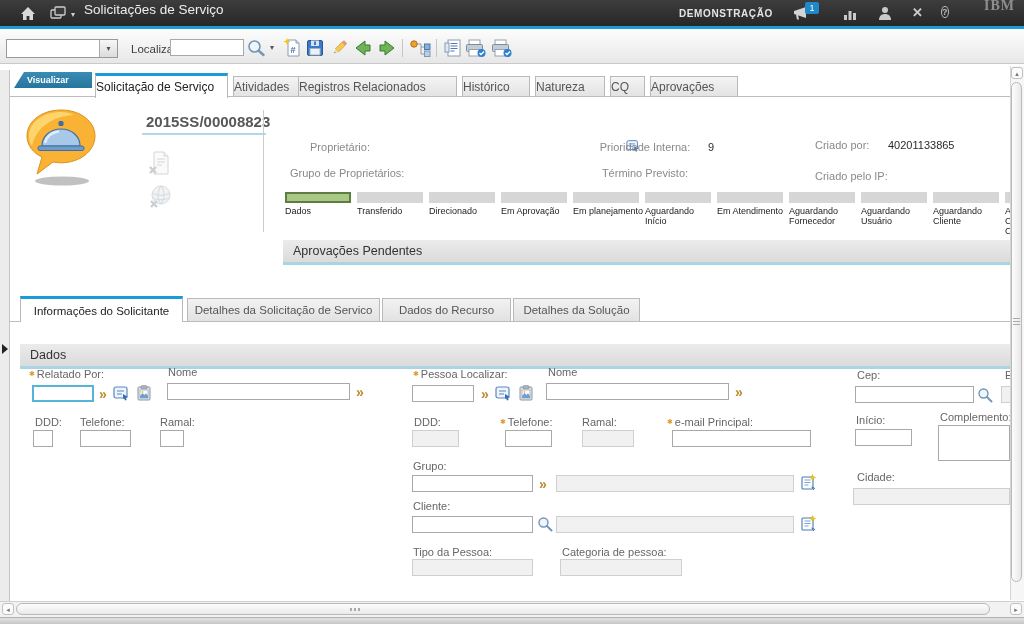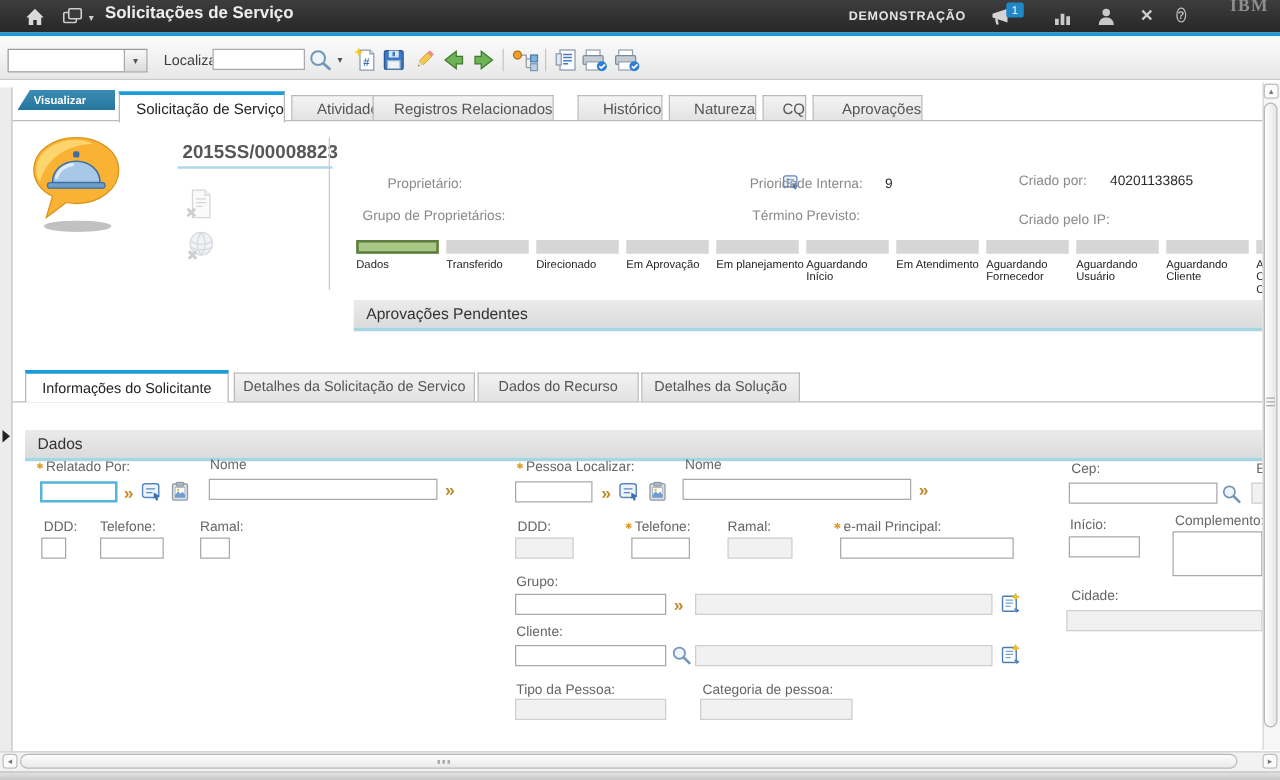--- a/index.html
+++ b/index.html
@@ -2,21 +2,21 @@
 <html><head>
 <meta charset="utf-8">
 <style>
   html,body{margin:0;padding:0}
   body{width:1024px;height:624px;position:relative;overflow:hidden;background:#fff;
        font-family:"Liberation Sans",sans-serif;-webkit-font-smoothing:antialiased}
   
   .titlebar{position:absolute;left:0;top:0;width:1024px;height:26px;
             background:linear-gradient(#3d3d3d,#272727)}
   .accent{position:absolute;left:0;top:26px;width:1024px;height:3px;background:#1b9ad6}
-  .tb-title{position:absolute;left:84px;top:2px;font-size:13.5px;font-weight:bold;color:#ededed}
+  .tb-title{position:absolute;left:84px;top:2px;font-size:13.5px;font-weight:normal;color:#ededed}
   .tb-env{position:absolute;left:679px;top:8px;font-size:10px;font-weight:bold;color:#e4e4e4;letter-spacing:.6px}
   .tb-ic{position:absolute;top:5px;line-height:0;cursor:pointer}
   .badge{position:absolute;left:805px;top:2px;min-width:12px;height:12px;background:#1e88c8;
          border-radius:2px;color:#fff;font-size:9px;text-align:center;line-height:12px;padding:0 1px}
   .xglyph{font-size:13px;font-weight:bold;color:#cdcdcd;line-height:14px}
   .helpc{width:13px;height:13px;border:1.5px solid #bdbdbd;border-radius:50%;color:#bdbdbd;
          font-size:9px;font-weight:bold;text-align:center;line-height:13px}
   .ibm{font-family:"Liberation Serif",serif;font-size:14px;font-weight:bold;color:#8e8e8e;letter-spacing:1px}
   .caret{color:#cfcfcf;font-size:8px;line-height:8px}
   
@@ -35,21 +35,21 @@
   .tbtn{position:absolute;top:36px;width:24px;height:24px;display:flex;align-items:center;
         justify-content:center;cursor:pointer;line-height:0}
   .tdiv{position:absolute;top:39px;width:1px;height:18px;background:#c5c5c5}
   
   .viewlist{position:absolute;left:14px;top:72px;width:78px;height:16px;cursor:pointer;
             background:linear-gradient(#3a8cb5,#27759d);color:#fff;font-size:9px;font-weight:bold;
             line-height:16px;padding-left:13px;box-sizing:border-box;
             clip-path:polygon(10px 0,100% 0,100% 100%,0 100%)}
   .tab{position:absolute;top:76px;height:20px;background:linear-gradient(#f4f4f4,#e3e3e3);
        border:1px solid #b9b9b9;border-bottom:none;box-sizing:border-box;font-size:12px;color:#555;
-       text-align:right;padding-top:3px;cursor:pointer;z-index:1}
+       text-align:left;padding-top:3px;cursor:pointer;z-index:1}
   .tab.active{top:73px;height:25px;background:#fff;border-top:3px solid #199cd8;color:#222;z-index:3;padding-top:4px}
   .subtab{position:absolute;top:298px;height:23px;background:linear-gradient(#f2f2f2,#e2e2e2);
           border:1px solid #b9b9b9;border-bottom:none;box-sizing:border-box;font-size:11.5px;color:#555;
           text-align:center;padding-top:5px;cursor:pointer;z-index:1}
   .subtab.active{top:296px;height:26px;background:#fff;border-top:3px solid #199cd8;color:#222;z-index:3;padding-top:6px}
   .hline{position:absolute;height:1px;background:#bcbcbc;z-index:2}
   .vline{position:absolute;width:1px;background:#ccc}
   
   .recid{position:absolute;left:146px;top:113px;font-size:15px;font-weight:bold;color:#575757}
   .recid-ul{position:absolute;left:142px;top:133px;width:124px;height:2px;background:#afd9e8}
@@ -218,21 +218,21 @@
     </svg>
 </span>
 
 <div class="sidestrip"></div>
 <span class="sidehandle"></span>
 
 <span class="viewlist">Visualizar Lista</span>
 <div class="hline" style="left:10px;top:96px;width:1000px"></div>
 <div class="tab active" style="left:95px;width:133px">Solicitação de Serviço</div>
 <div class="tab" style="left:233px;width:77px">Atividades</div>
-<div class="tab" style="left:298px;width:145px">Registros Relacionados</div>
+<div class="tab" style="left:298px;width:159px">Registros Relacionados</div>
 <div class="tab" style="left:462px;width:68px">Histórico</div>
 <div class="tab" style="left:535px;width:70px">Natureza</div>
 <div class="tab" style="left:610px;width:35px">CQ</div>
 <div class="tab" style="left:650px;width:88px">Aprovações</div>
 
 <span class="ic" style="left:22px;top:108px;cursor:default">
   <svg width="78" height="80" viewBox="0 0 78 80">
     <ellipse cx="40" cy="73" rx="27" ry="4.5" fill="#8e8e8e" opacity=".55"></ellipse>
     <path d="M39 2C20 2 5 13 5 28c0 9 6 17 15 21l-5 17 16-12c3 .5 6 .8 8 .8 19 0 34-11.8 34-26.8S58 2 39 2z" fill="#f9b233" stroke="#d9921c"></path>
     <path d="M39 4C21 4 7 14.5 7 28c0 4 1 7 3 10C14 20 30 8 52 7 48 5 44 4 39 4z" fill="#ffd978" opacity=".85"></path>

